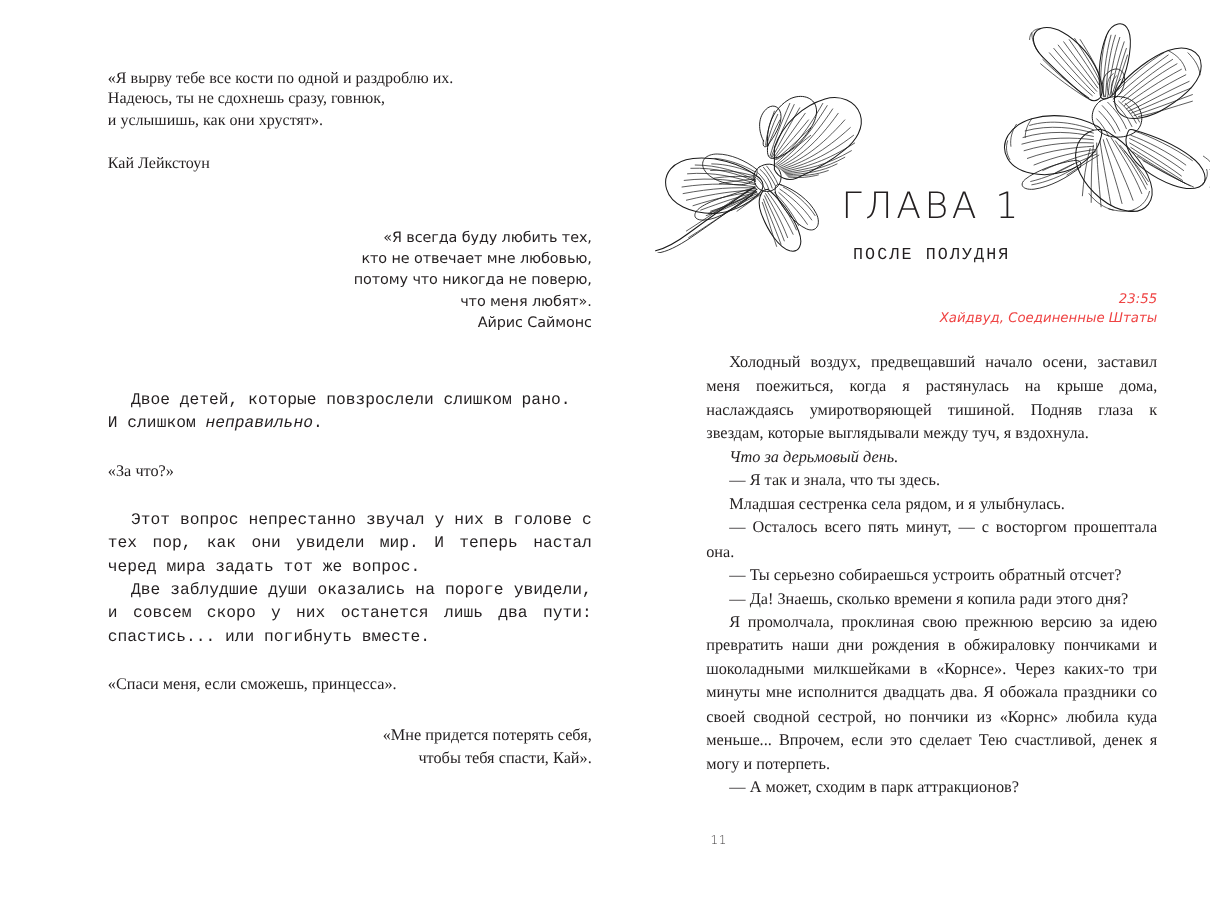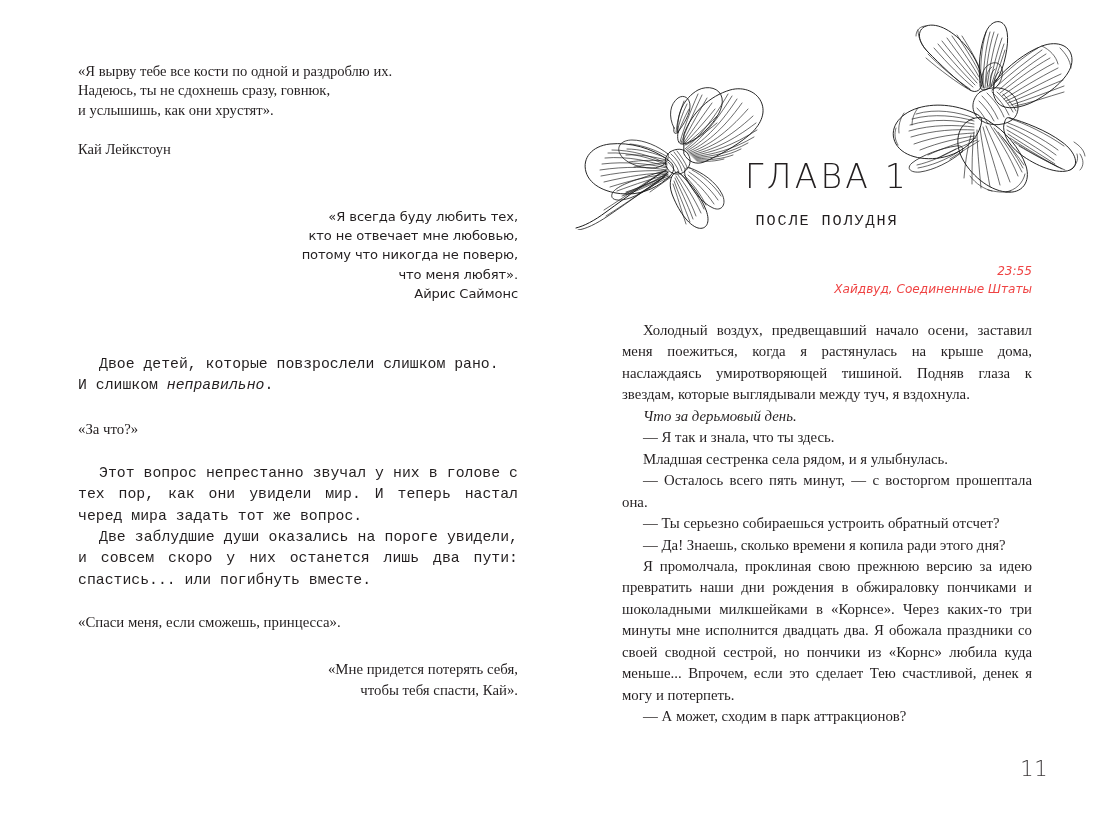--- a/index.html
+++ b/index.html
@@ -4,21 +4,21 @@
 <style>
   * { box-sizing: border-box; margin: 0; padding: 0; }
   html, body { background: #ffffff; }
   body {
     width: 1100px; height: 825px;
     font-family: "Liberation Serif", serif;
     color: #231f20;
     position: relative;
     overflow: hidden;
   }
-  .spread { position: absolute; inset: 0; }
+  .spread { position: absolute; inset: 0; margin-left: 20px; }
 
   
   .page-left {
     position: absolute;
     left: 78px; top: 42px;
     width: 440px;
   }
   .epigraph-1 {
     font-family: "Liberation Serif", serif;
     font-size: 14.6px;
@@ -77,21 +77,21 @@
 
   
   .page-right {
     position: absolute;
     left: 622px; top: 0;
     width: 410px;
     height: 825px;
   }
   .chapter-head {
     position: absolute;
-    left: 0; top: 160px;
+    left: 0; top: 170px;
     width: 410px;
     text-align: center;
     z-index: 3;
   }
   .chapter-title {
     font-family: "DejaVu Sans", sans-serif;
     font-weight: 300;
     font-size: 33px;
     letter-spacing: 3.2px;
     color: #231f20;
@@ -132,26 +132,26 @@
     text-align: justify;
     text-indent: 21px;
     color: #231f20;
     hyphens: auto;
     -webkit-hyphens: auto;
   }
   .rpara i { font-style: italic; }
 
   .folio {
     position: absolute;
-    left: 16px; top: 757px;
+    left: 4px; top: 757px;
     width: 410px;
-    text-align: right;
+    text-align: left;
     font-family: "DejaVu Sans", sans-serif;
     font-weight: 300;
-    font-size: 21px;
+    font-size: 11px;
     letter-spacing: 0.5px;
     color: #3a3637;
   }
 
   
   .iris { position: absolute; z-index: 2; }
   .iris-left  { left: 572px; top: 82px;  width: 196px; height: 148px; }
   .iris-right { left: 884px; top: 18px;  width: 210px; height: 176px; }
   .iris svg { display: block; width: 100%; height: 100%; }
 </style>

